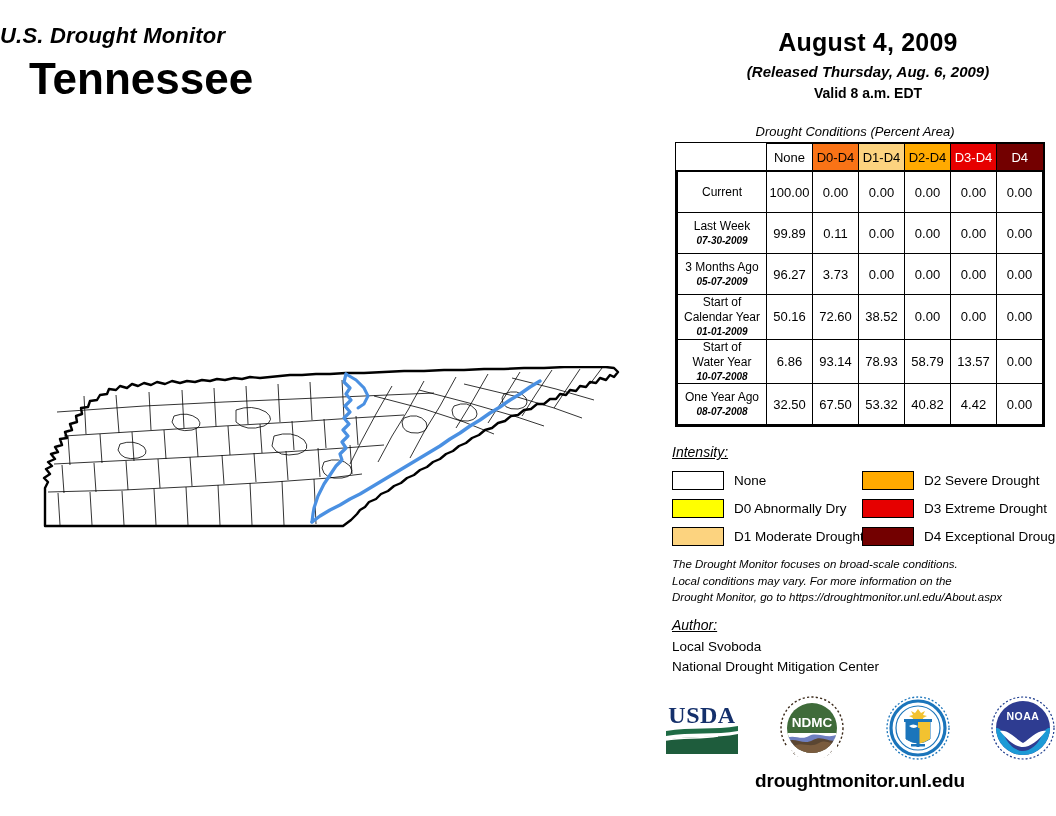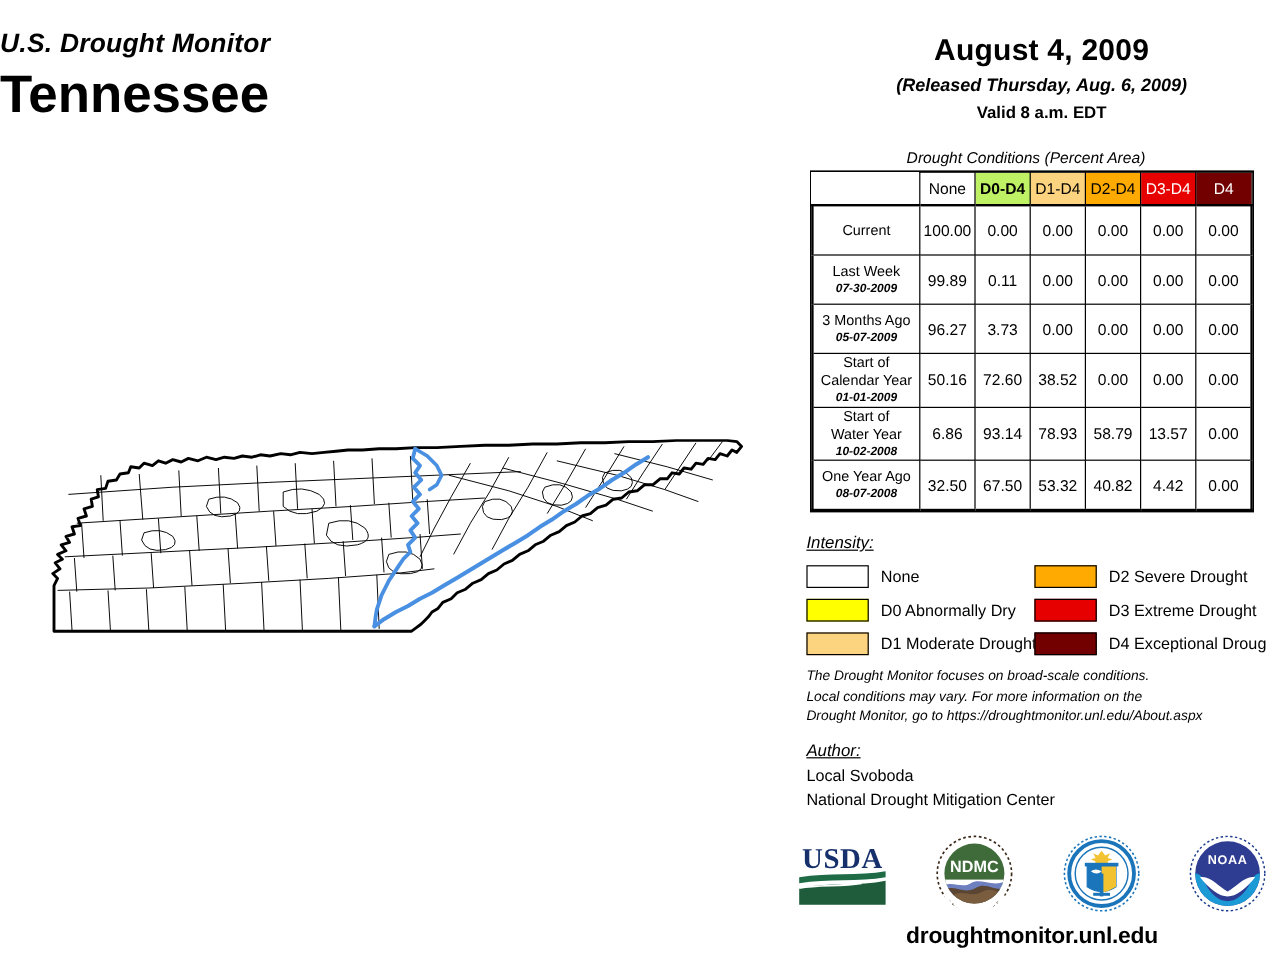--- a/index.html
+++ b/index.html
@@ -13,21 +13,21 @@
   }
   .abs{position:absolute;}
 
   
   #title-block{left:0;top:24px;width:664px;text-align:left;}
   #subtitle-usdm{
     font-size:22px;font-weight:bold;font-style:italic;
     letter-spacing:0.2px;line-height:1.1;
   }
   #state-name{
-    font-size:44px;font-weight:bold;line-height:1.15;margin-top:6px;
+    font-size:44px;font-weight:bold;line-height:1.15;margin-top:6px;padding-left:29px;
   }
 
   
   #date-block{left:680px;top:28px;width:376px;text-align:center;}
   #release-date{font-size:25px;font-weight:bold;letter-spacing:0.2px;}
   #released-line{font-size:15px;font-weight:bold;font-style:italic;margin-top:6px;}
   #valid-line{font-size:14px;font-weight:bold;margin-top:5px;}
 
   
   #table-caption{
@@ -134,21 +134,21 @@
   <div id="valid-line">Valid 8 a.m. EDT</div>
 </div>
 
 <div class="abs" id="table-caption">Drought Conditions (Percent Area)</div>
 
 <table class="abs" id="drought-table">
   <thead>
     <tr>
       <th class="hdr-blank"></th>
     <th class="cat none-hdr" style="background: rgb(255, 255, 255); color: rgb(0, 0, 0);">None</th>
-        <th class="cat d0" style="background: #bef264; color: rgb(0, 0, 0); font-weight: bold;">D0-D4</th>
+        <th class="cat d0" style="background: #f97316; color: rgb(0, 0, 0);">D0-D4</th>
         <th class="cat d1" style="background: rgb(252, 211, 127); color: rgb(0, 0, 0);">D1-D4</th>
         <th class="cat d2" style="background: rgb(255, 170, 0); color: rgb(0, 0, 0);">D2-D4</th>
         <th class="cat d3" style="background: rgb(230, 0, 0); color: rgb(255, 255, 255);">D3-D4</th>
         <th class="cat d4" style="background: rgb(115, 0, 0); color: rgb(255, 255, 255);">D4</th>
       </tr>
   </thead>
   <tbody>
       <tr>
         <td class="rowlabel">
           <div>Current</div>
@@ -194,21 +194,21 @@
         <td class="val">72.60</td>
         <td class="val">38.52</td>
         <td class="val">0.00</td>
         <td class="val">0.00</td>
         <td class="val">0.00</td>
       </tr>
       <tr>
         <td class="rowlabel">
           <div>Start of</div>
           <div>Water Year</div>
-          <span class="sub">10-02-2008</span>
+          <span class="sub">10-07-2008</span>
         </td>
         <td class="val sep">6.86</td>
         <td class="val">93.14</td>
         <td class="val">78.93</td>
         <td class="val">58.79</td>
         <td class="val">13.57</td>
         <td class="val">0.00</td>
       </tr>
       <tr>
         <td class="rowlabel">

